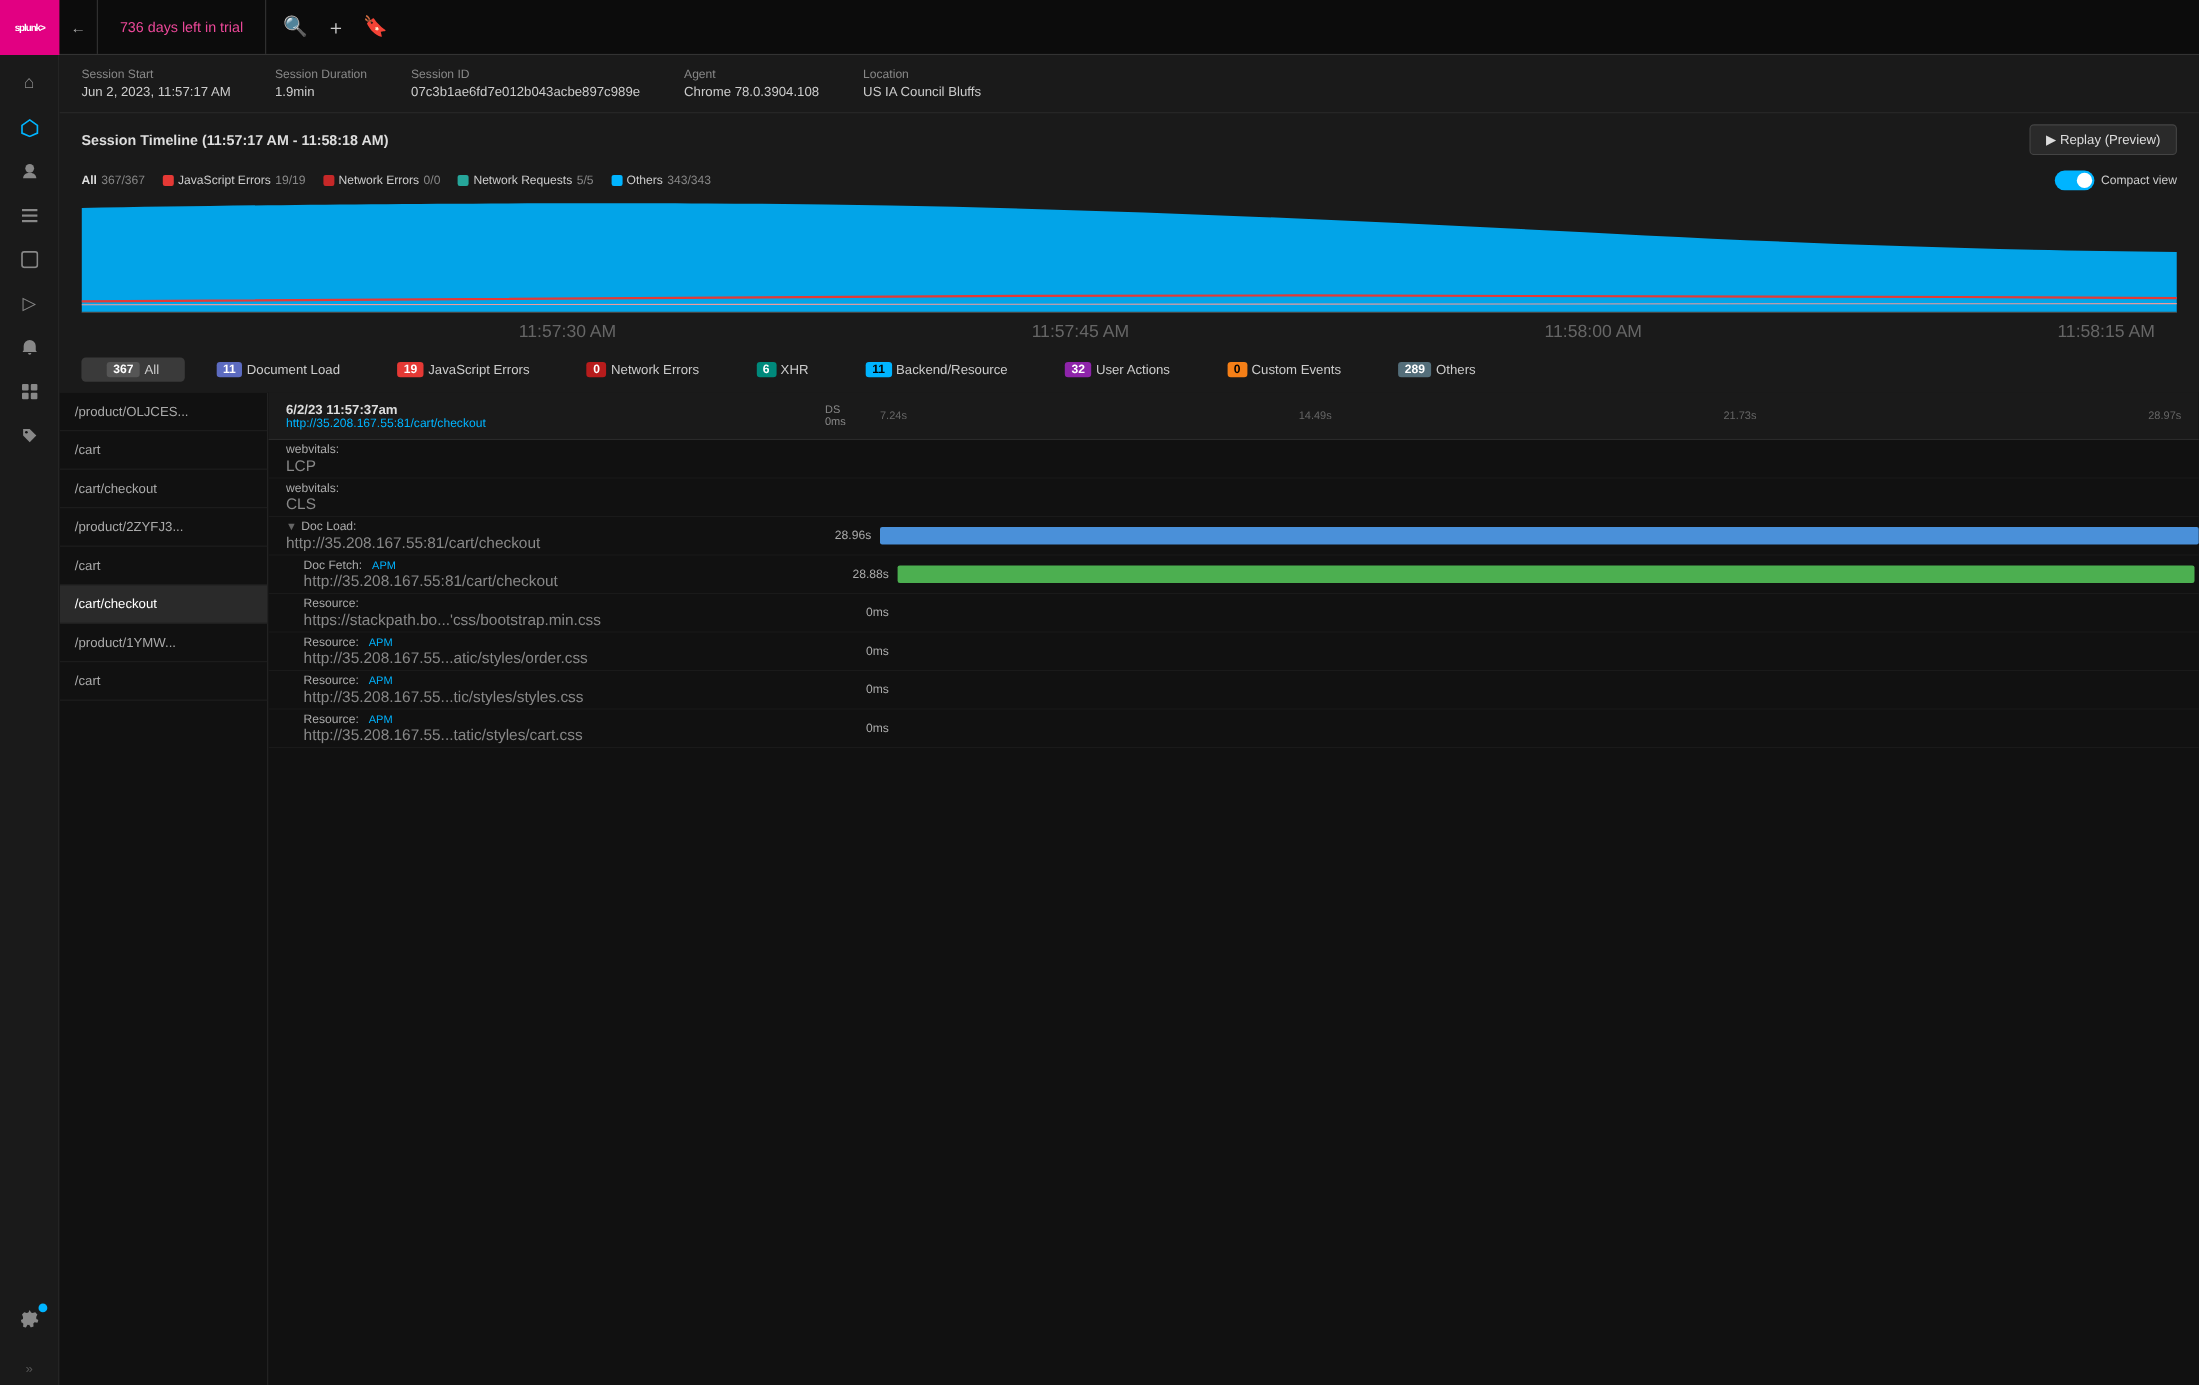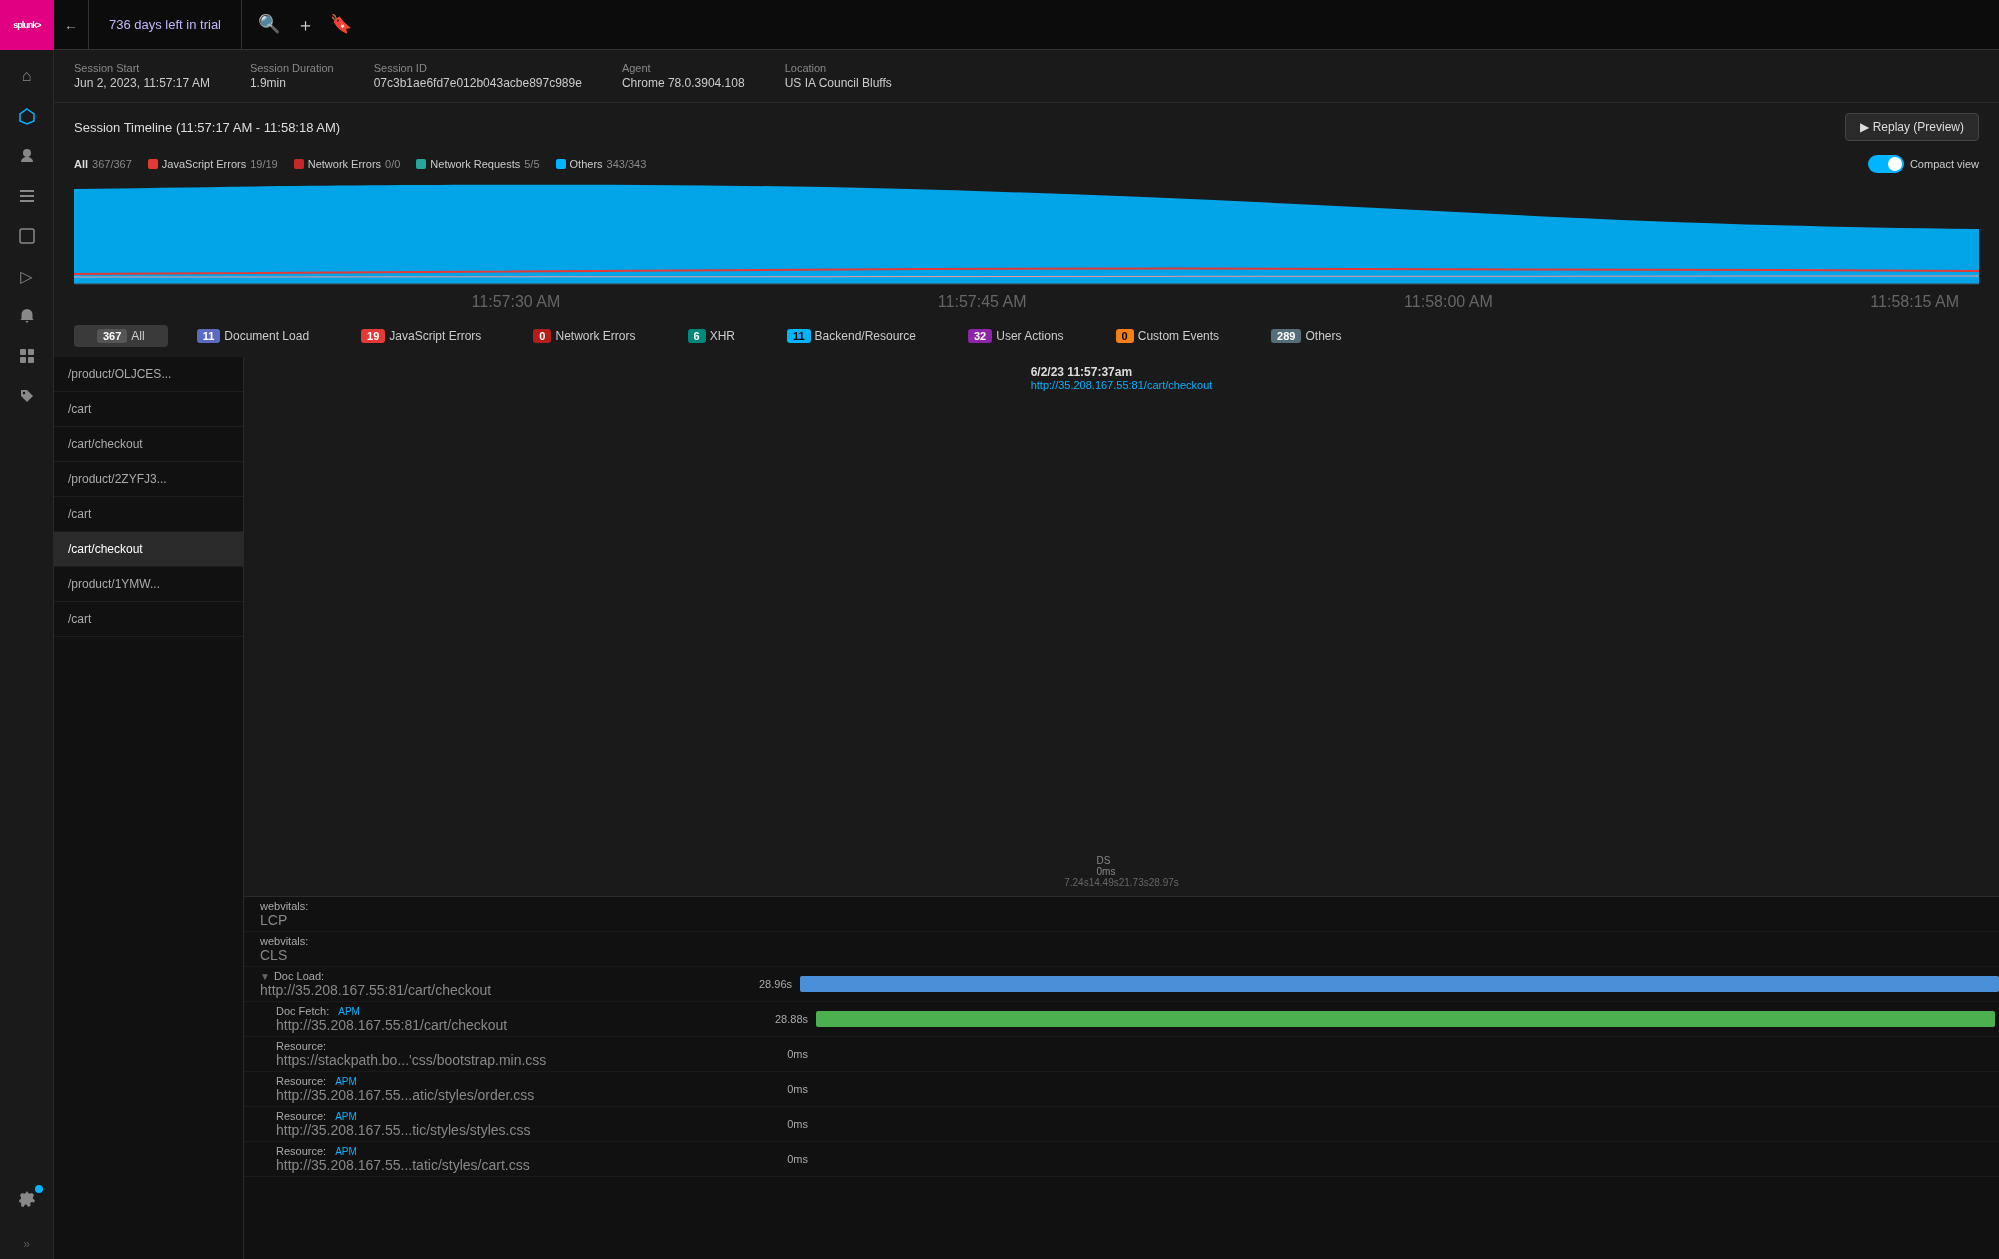--- a/index.html
+++ b/index.html
@@ -9,21 +9,21 @@
     .top-nav {
       display: flex; align-items: center; background: #0c0c0c; height: 50px;
       border-bottom: 1px solid #333; position: relative; z-index: 10;
     }
     .splunk-logo {
       width: 54px; height: 50px; background: #e20082; display: flex; align-items: center; justify-content: center;
       font-weight: bold; color: white; font-size: 10px; flex-shrink: 0;
     }
     .nav-back { color: #aaa; padding: 0 10px; cursor: pointer; font-size: 14px; }
     .nav-title { color: #fff; font-size: 14px; font-weight: 500; flex: 1; }
-    .trial-badge { color: #c4b5fd; font-size: 13px; padding: 0 20px; border-left: 1px solid #333; border-right: 1px solid #333; height: 100%; display: flex; align-items: center; }
+    .trial-badge { color: #ec4899; font-size: 13px; padding: 0 20px; border-left: 1px solid #333; border-right: 1px solid #333; height: 100%; display: flex; align-items: center; }
     .nav-icons { display: flex; gap: 16px; padding: 0 16px; }
     .nav-icon { color: #ccc; font-size: 18px; cursor: pointer; }
 
     
     .layout { display: flex; height: calc(100vh - 50px); }
     .sidebar {
       width: 54px; background: #1a1a1a; border-right: 1px solid #2a2a2a;
       display: flex; flex-direction: column; align-items: center; padding-top: 8px; gap: 4px; flex-shrink: 0;
     }
     .sidebar-icon {
@@ -41,21 +41,21 @@
     
     .session-header {
       display: flex; gap: 40px; padding: 12px 20px; background: #1a1a1a;
       border-bottom: 1px solid #2a2a2a; flex-shrink: 0;
     }
     .session-field label { color: #888; font-size: 11px; display: block; margin-bottom: 2px; }
 
     
     .timeline-section { padding: 10px 20px 0; flex-shrink: 0; }
     .timeline-header { display: flex; justify-content: space-between; align-items: center; margin-bottom: 8px; }
-    .timeline-title { color: #ddd; font-size: 13px; font-weight: 400; }
+    .timeline-title { color: #ddd; font-size: 13px; font-weight: 700; }
     .replay-btn {
       background: #2a2a2a; border: 1px solid #444; color: #ddd; padding: 6px 14px;
       border-radius: 4px; cursor: pointer; font-size: 12px; display: flex; align-items: center; gap: 6px;
     }
 
     
     .filter-row { display: flex; gap: 16px; align-items: center; padding: 6px 0; font-size: 11px; }
     .filter-item { display: flex; align-items: center; gap: 4px; }
     .filter-dot { width: 10px; height: 10px; border-radius: 2px; flex-shrink: 0; }
     .compact-toggle { display: flex; align-items: center; gap: 6px; margin-left: auto; }
@@ -95,21 +95,21 @@
     .page-item {
       padding: 10px 14px; cursor: pointer; color: #aaa; font-size: 12px;
       border-bottom: 1px solid #1e1e1e;
     }
     .page-item.active { background: #2a2a2a; color: #fff; }
 
     
     .waterfall-panel { flex: 1; overflow-y: auto; background: #111; }
     .waterfall-header-row {
       display: flex; align-items: center; padding: 8px 16px; background: #1a1a1a;
-      border-bottom: 1px solid #2a2a2a; position: sticky; top: 0; z-index: 5; flex-direction: column;
+      border-bottom: 1px solid #2a2a2a; position: sticky; top: 0; z-index: 5;
     }
     .wf-url { flex: 0 0 490px; font-size: 12px; }
     .wf-url-title { color: #ddd; font-weight: 600; }
     .wf-url-sub { color: #00b4ff; font-size: 11px; }
     .wf-timeline-labels { flex: 1; display: flex; justify-content: space-between; font-size: 10px; color: #666; }
     .wf-ds { width: 50px; font-size: 10px; color: #888; }
 
     .waterfall-row {
       display: flex; align-items: center; padding: 3px 0 3px 16px;
       border-bottom: 1px solid #1a1a1a; min-height: 28px;

